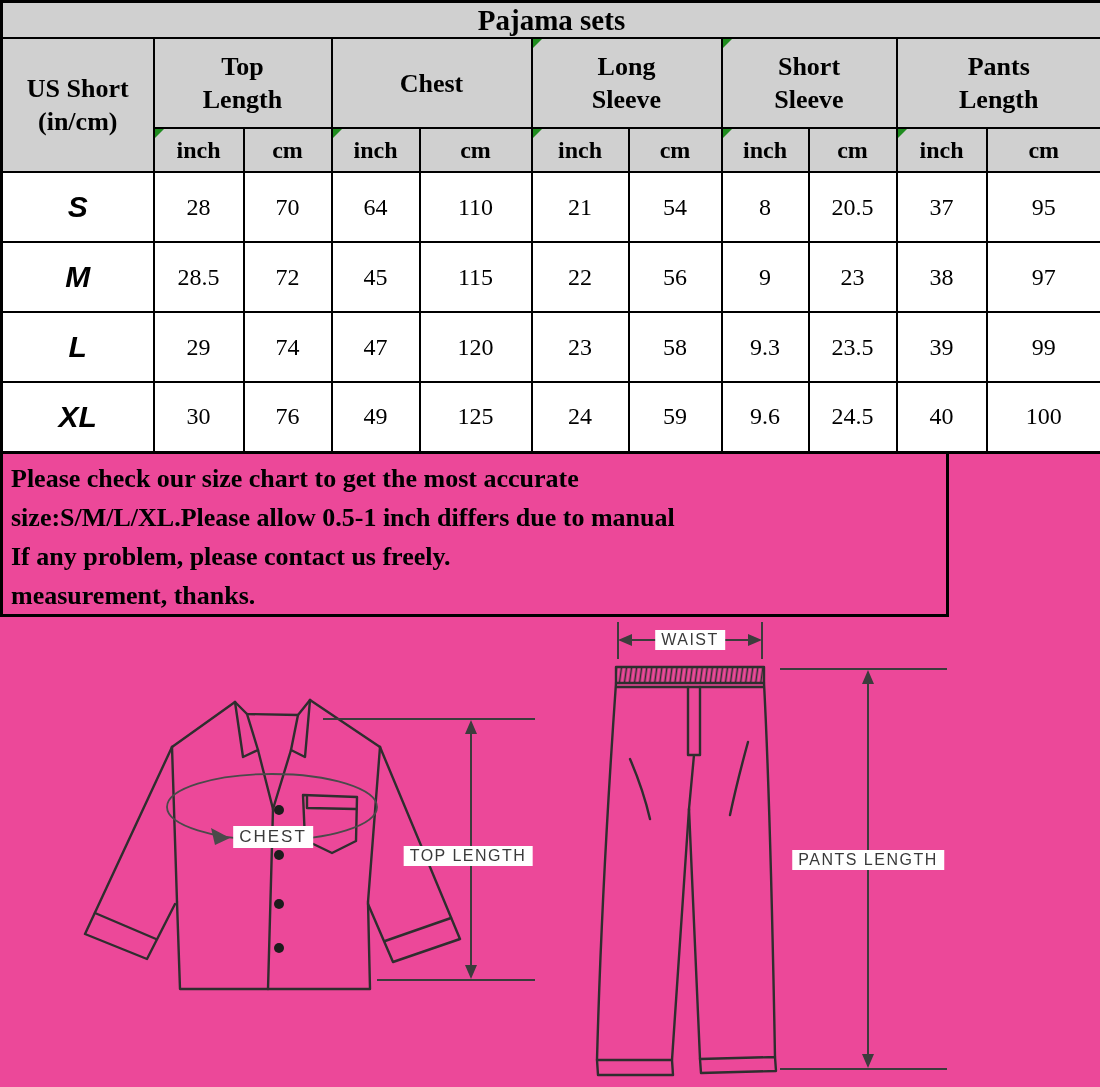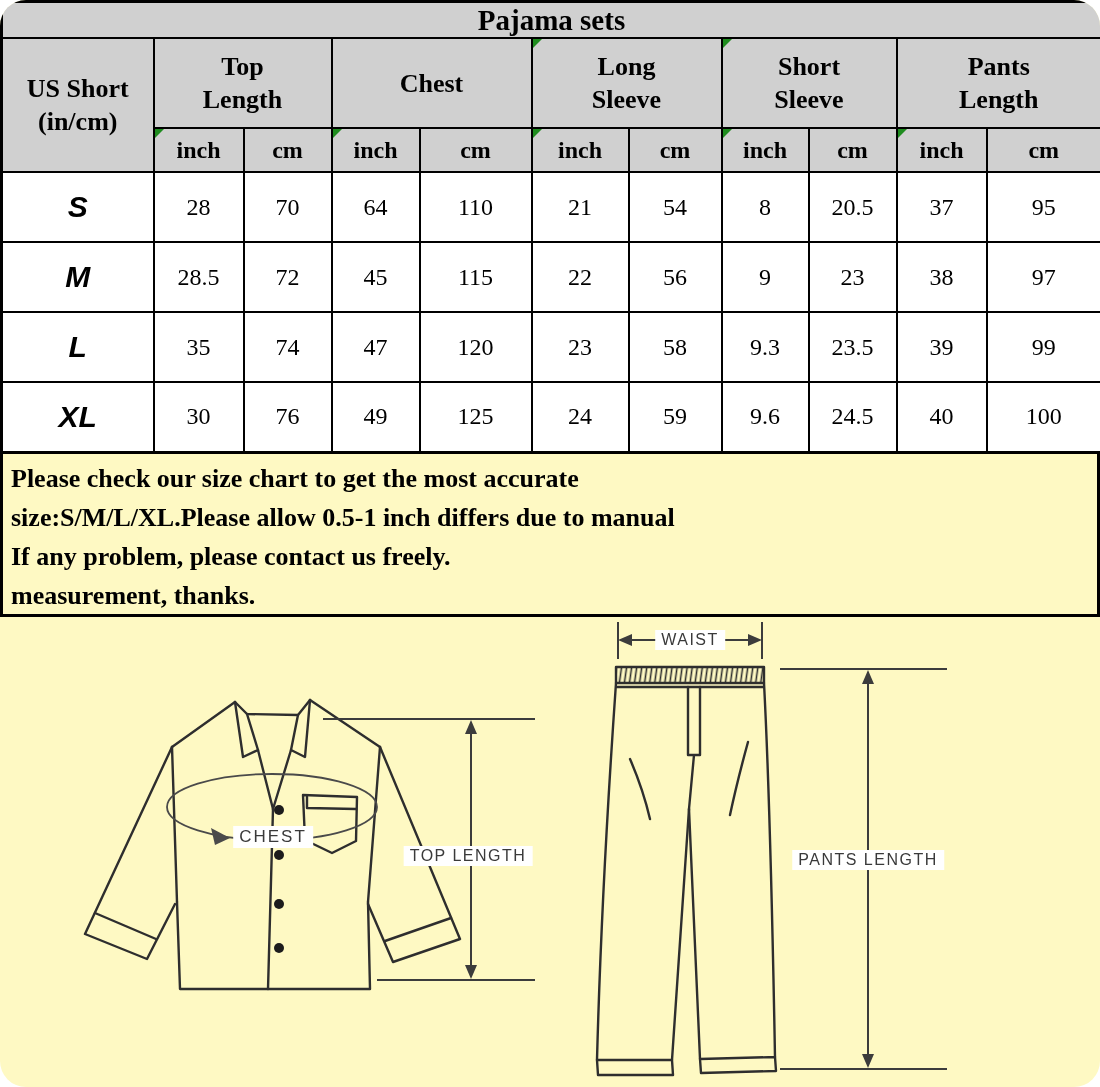--- a/index.html
+++ b/index.html
@@ -1,18 +1,18 @@
 <!DOCTYPE html>
 <html><head>
 <meta charset="utf-8">
 <style>
   html,body { margin:0; padding:0; background:#ffffff; }
   .page {
-    position:relative; width:1100px; height:1087px; background:#fef9c3;
-    font-family:"Liberation Serif", serif; color:#000; overflow:hidden;border-radius:26px;
+    position:relative; width:1100px; height:1087px; background:#ec4899;
+    font-family:"Liberation Serif", serif; color:#000; overflow:hidden;
   }
 
   
   table.size-chart {
     width:1100px; border-collapse:collapse; table-layout:fixed;
     border:3px solid #000;
   }
   table.size-chart th, table.size-chart td {
     border:2px solid #000; text-align:center; vertical-align:middle;
     padding:0; position:relative; overflow:hidden;
@@ -29,21 +29,21 @@
     font-weight:bold; font-size:30px; background:#fff;
   }
   tr.data-row td { font-size:24px; font-weight:normal; }
   .pre { white-space:pre-line; }
   
   .mk { position:absolute; top:0; left:0; width:0; height:0;
     border-top:9px solid #1f8c1f; border-right:9px solid transparent; }
 
   
   .note-box {
-    width:1100px; height:163px; box-sizing:border-box;
+    width:949px; height:163px; box-sizing:border-box;
     border:3px solid #000; border-top:none;
     padding:5px 8px 12px 8px;
   }
   .note-line { font-weight:bold; font-size:26px; line-height:39px; white-space:nowrap; }
 
   
   .diagram { position:relative; width:1100px; height:461px; }
   .diagram svg { position:absolute; left:0; top:0; }
   .dim-label {
     position:absolute; transform:translate(-50%,-50%);
@@ -136,21 +136,21 @@
       <td>115</td>
       <td>22</td>
       <td>56</td>
       <td>9</td>
       <td>23</td>
       <td>38</td>
       <td>97</td>
     </tr>
     <tr class="data-row">
       <th class="size">L</th>
-      <td>35</td>
+      <td>29</td>
       <td>74</td>
       <td>47</td>
       <td>120</td>
       <td>23</td>
       <td>58</td>
       <td>9.3</td>
       <td>23.5</td>
       <td>39</td>
       <td>99</td>
     </tr>

